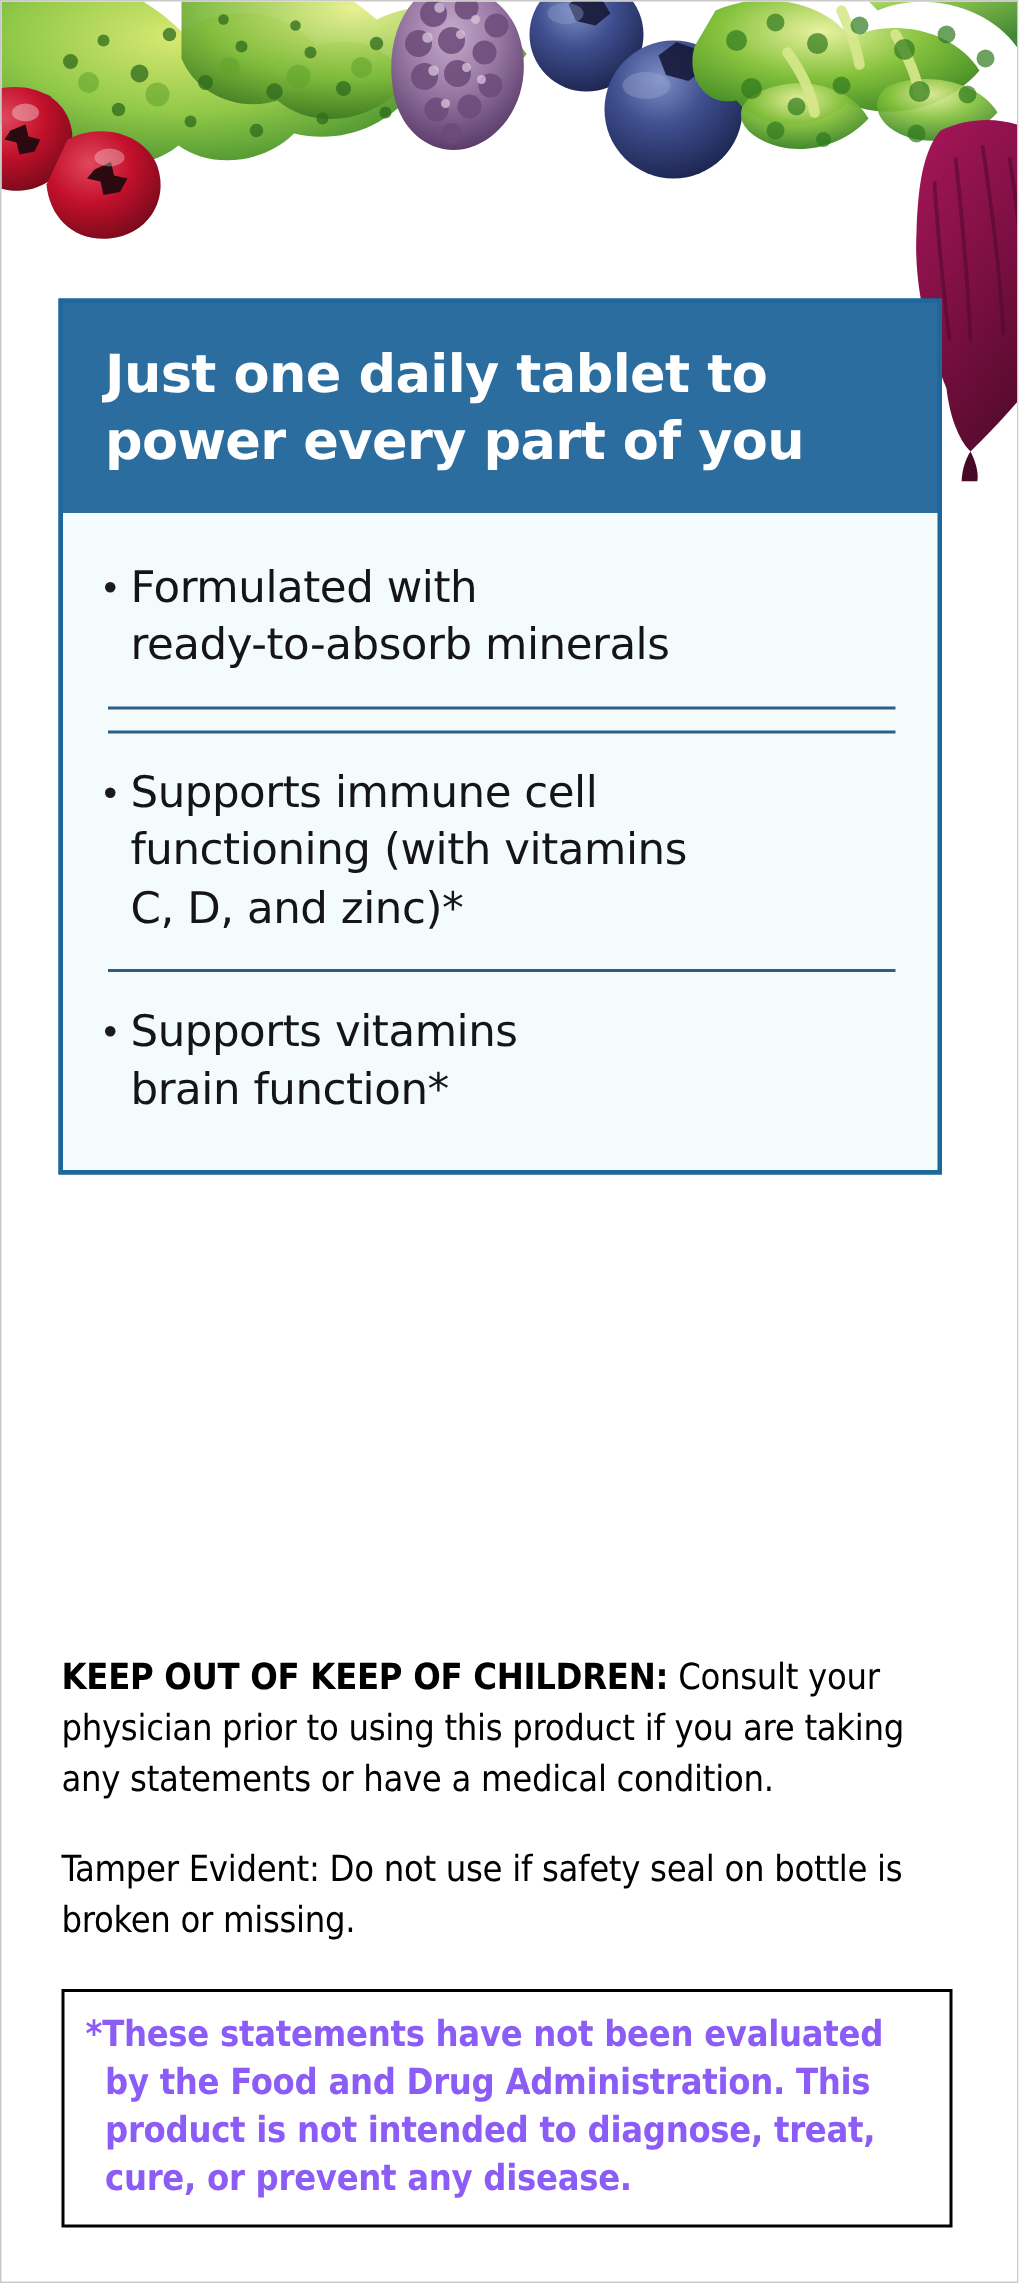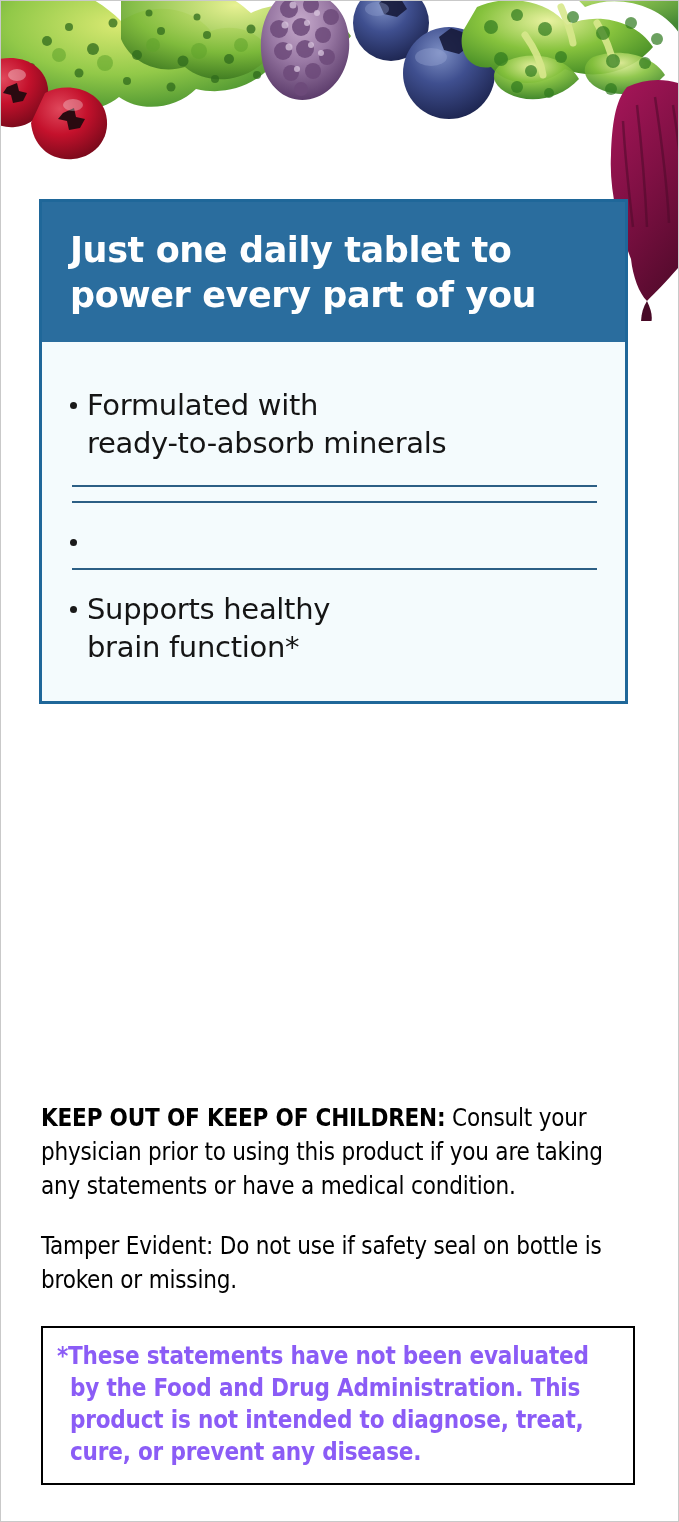--- a/index.html
+++ b/index.html
@@ -50,21 +50,21 @@
     margin: 0;
     color: #ffffff;
     font-family: "DejaVu Sans", sans-serif;
     font-weight: bold;
     font-size: 35px;
     line-height: 1.28;
     letter-spacing: -0.4px;
   }
   .card-body {
     background: #f4fbfd;
-    padding: 38px 20px 26px 20px;
+    padding: 24px 20px 26px 20px;
   }
   .benefit {
     display: flex;
     align-items: flex-start;
     padding: 6px 4px 8px 6px;
   }
   .bullet-dot {
     flex: 0 0 auto;
     width: 7px;
     height: 7px;
@@ -327,27 +327,30 @@
 ready-to-absorb minerals</span>
       </div>
 
       <div class="divider"></div>
 
 
       <div class="divider"></div>
 
       <div class="benefit">
         <span class="bullet-dot"></span>
+        <span class="benefit-text">Supports immune cell
+functioning (with vitamins
+C, D, and zinc)*</span>
       </div>
 
       <div class="divider"></div>
 
       <div class="benefit">
         <span class="bullet-dot"></span>
-        <span class="benefit-text">Supports healthy
+        <span class="benefit-text">Supports vitamins
 brain function*</span>
       </div>
 
     </div>
   </div>
 
   <div class="warnings">
     <p class="warn-para"><span class="lead">KEEP OUT OF KEEP OF CHILDREN:</span><span> Consult your physician prior to using this product if you are taking any statements or have a medical condition.</span></p>
     <p class="warn-para tamper">Tamper Evident: Do not use if safety seal on bottle is broken or missing.</p>
   </div>

